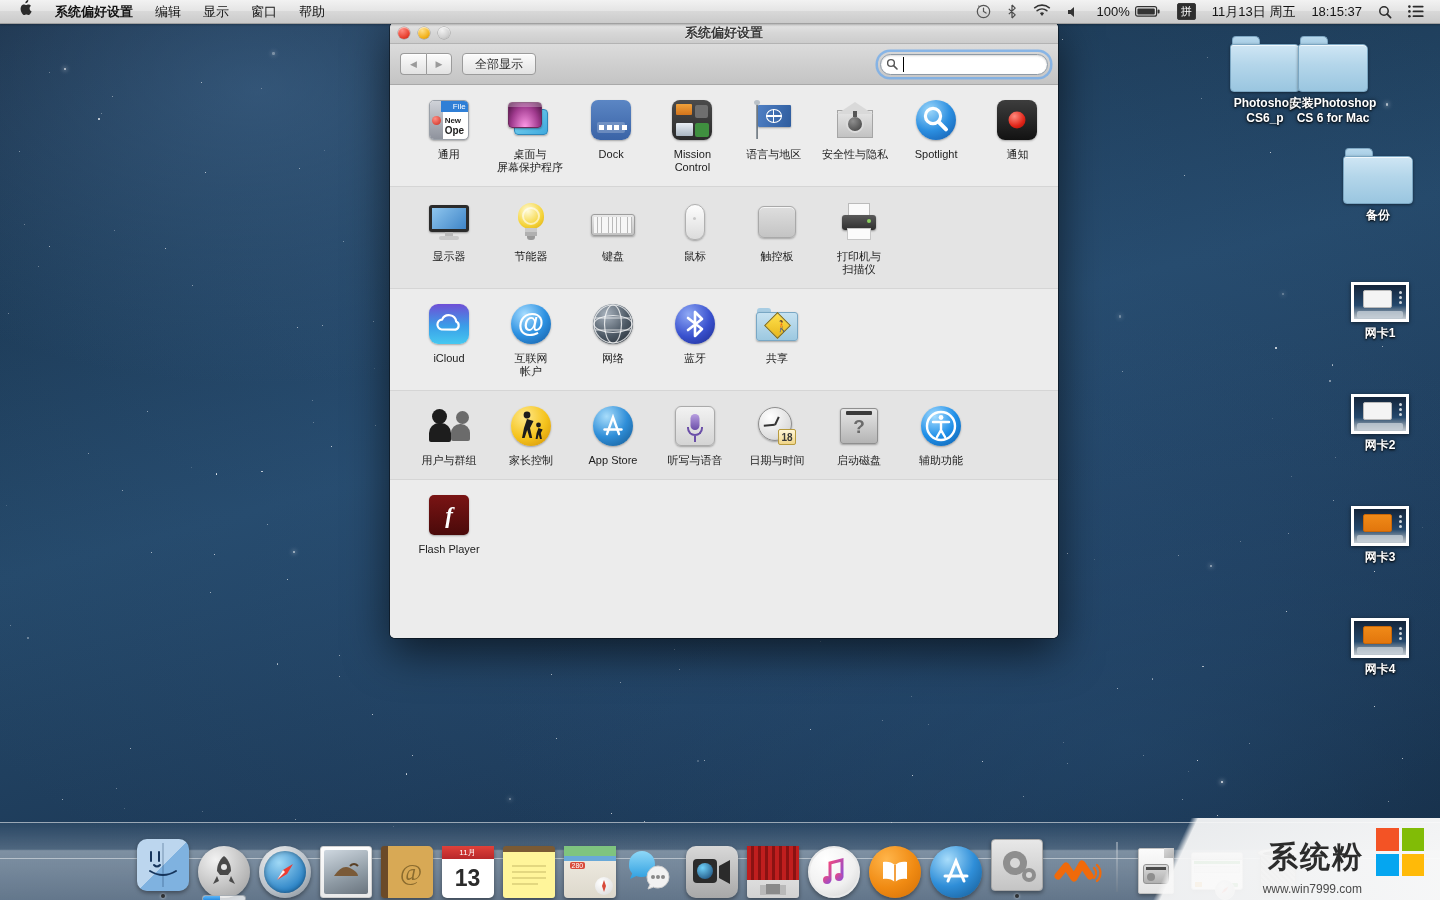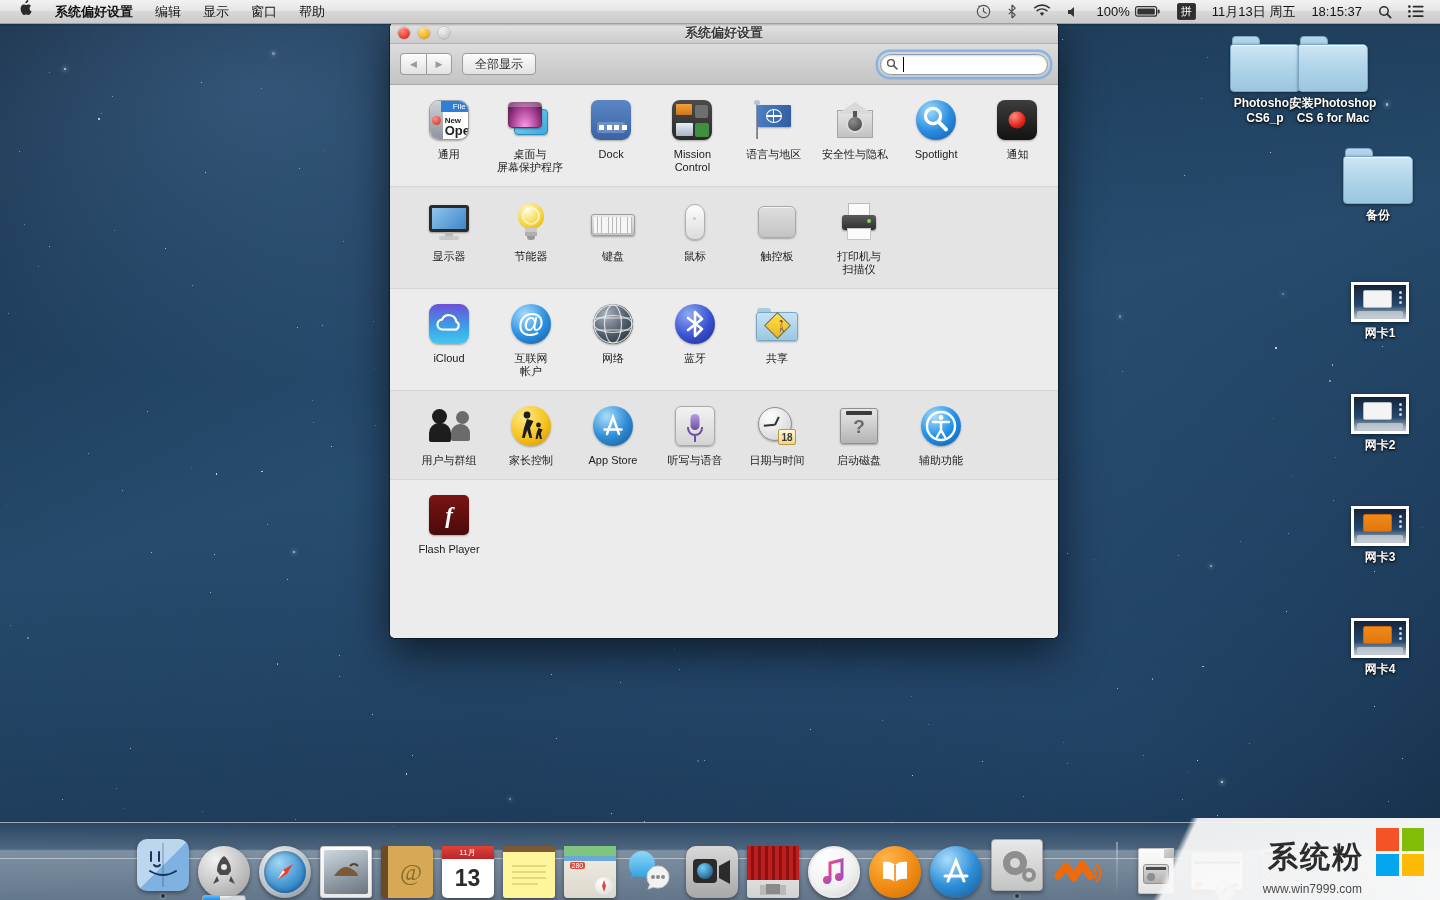--- a/index.html
+++ b/index.html
@@ -609,26 +609,26 @@
       <input type="text" value="" style="">
       <div class="caret"></div>
     </div>
   </div>
 
   <div id="prefbody">
       <div class="section plain">
         <div class="row">
           <div class="pref">
             <div class="ic">
-              <div class="sq" style="background:#fff;border:1px solid #9aa0a8;border-radius:10px;overflow:hidden">
+              <div class="sq" style="background:#fff;border:1px solid #9aa0a8;border-radius:5px;overflow:hidden">
         <div style="position:absolute;left:0;top:0;width:13px;height:40px;background:linear-gradient(to bottom,#cfd2d8,#8b8f99)"></div>
         <div style="position:absolute;right:0;top:0;width:27px;height:11px;background:#2f7fd6"></div>
         <div style="position:absolute;right:2px;top:0;color:#fff;font-size:8px;line-height:11px">File</div>
         <div style="position:absolute;left:15px;top:13px;font-size:8px;color:#222;font-weight:bold">New</div>
-        <div style="position:absolute;left:15px;top:23px;font-size:13px;color:#222;font-weight:bold">Ope</div>
+        <div style="position:absolute;left:15px;top:23px;font-size:10px;color:#222;font-weight:bold">Ope</div>
         <div style="position:absolute;left:2px;top:15px;width:9px;height:9px;border-radius:50%;background:radial-gradient(circle at 35% 30%,#ff8e84,#cc2a1c)"></div>
       </div>
             </div>
             <span class="lbl">通用</span>
           </div>
           <div class="pref">
             <div class="ic">
               <div style="position:relative;width:44px;height:40px">
         <div style="position:absolute;left:6px;top:9px;width:34px;height:26px;border-radius:4px;background:linear-gradient(135deg,#7fd7f2,#3fa9dd);border:1px solid #2e88bb;box-shadow:0 1px 2px rgba(0,0,0,.3)"></div>
         <div style="position:absolute;left:0;top:2px;width:34px;height:26px;border-radius:4px;background:radial-gradient(ellipse at 50% 100%,#ff9ae8,#a13b8f 60%,#4a1240);border:1px solid #6d2a5e;box-shadow:0 1px 2px rgba(0,0,0,.35)"></div>

